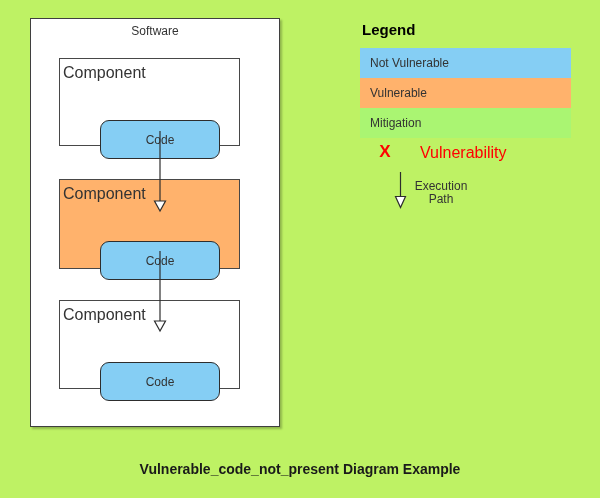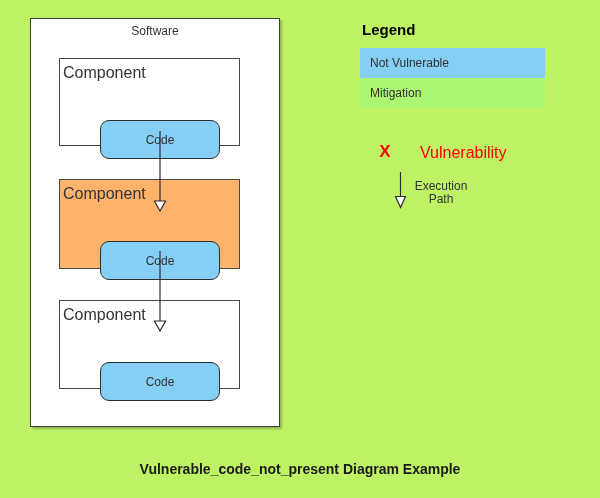--- a/index.html
+++ b/index.html
@@ -70,21 +70,21 @@
   .legend-title {
     position: absolute;
     left: 362px; top: 21px;
     font-size: 15px;
     font-weight: bold;
     color: #000000;
   }
   .legend-rows {
     position: absolute;
     left: 360px; top: 48px;
-    width: 185px;
+    width: 211px;
   }
   .legend-row {
     height: 30px;
     display: flex;
     align-items: center;
     padding-left: 10px;
     font-size: 12px;
     color: #333333;
   }
   .vuln-x {
@@ -150,20 +150,23 @@
       </div>
     </div>
   </div>
 
   <div class="legend-title">Legend</div>
 
   <div class="legend-rows">
     <div class="legend-row" style="background-color: rgb(133, 206, 244);">
       <span>Not Vulnerable</span>
     </div>
+    <div class="legend-row" style="background-color: rgb(255, 178, 108);">
+      <span>Vulnerable</span>
+    </div>
     <div class="legend-row" style="background-color: rgb(170, 245, 114);">
       <span>Mitigation</span>
     </div>
   </div>
 
   <div class="vuln-x" style="color: rgb(255, 0, 0);">X</div>
 
   <div class="vuln-label" style="color: rgb(255, 0, 0);">Vulnerability</div>
 
   <div class="exec-label">

